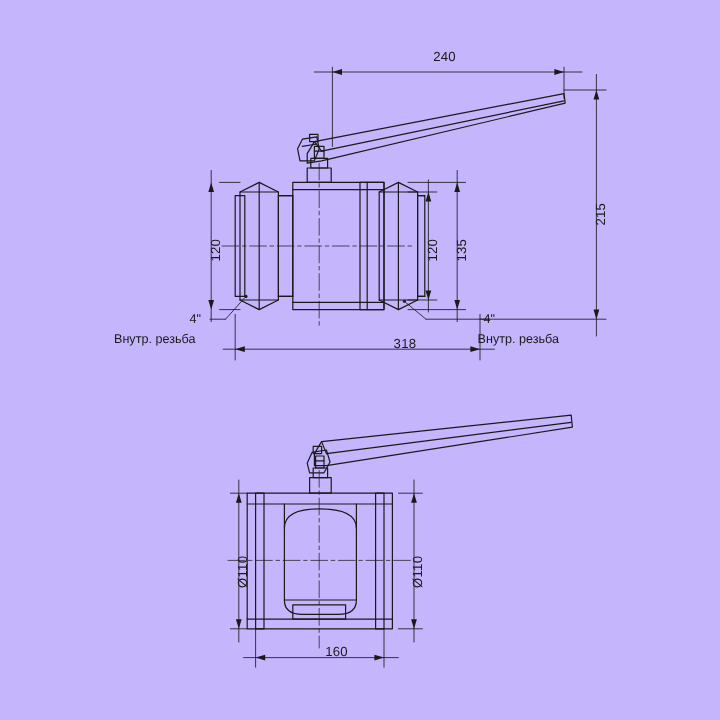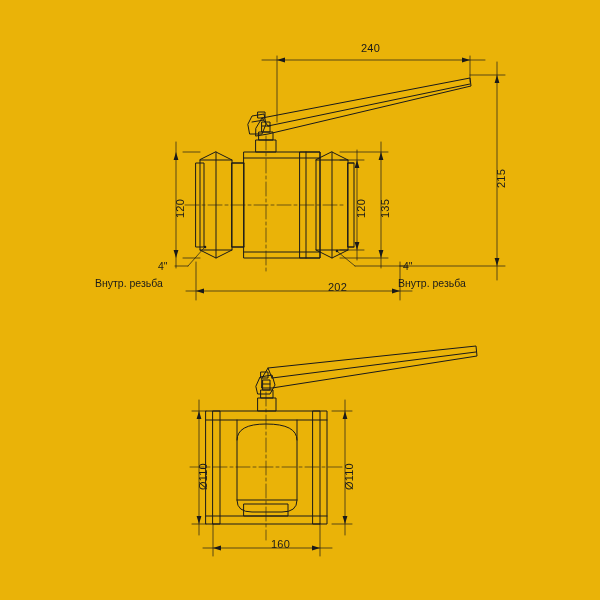--- a/index.html
+++ b/index.html
@@ -7,21 +7,21 @@
     padding: 0;
     background: #ffffff;
   }
   body {
     font-family: "Liberation Sans", sans-serif;
   }
   #sheet {
     position: relative;
     width: 600px;
     height: 600px;
-    background: #eab308;
+    background: #c4b5fd;
     overflow: hidden;
   }
   #sheet svg {
     position: absolute;
     left: 0;
     top: 0;
   }
   .dim-label {
     position: absolute;
     font-family: "Liberation Sans", sans-serif;
@@ -229,21 +229,21 @@
   <div class="dim-label" style="left:361px; top:42px;">240</div>
 
   <div class="dim-label vert" style="left:495px; top:188px;">215</div>
 
   <div class="dim-label vert" style="left:174px; top:218px;">120</div>
 
   <div class="dim-label vert" style="left:355px; top:218px;">120</div>
 
   <div class="dim-label vert" style="left:379px; top:218px;">135</div>
 
-  <div class="dim-label" style="left:328px; top:281px;">202</div>
+  <div class="dim-label" style="left:328px; top:281px;">318</div>
 
   <div class="note-label" style="left:158px; top:260px;">4"</div>
   <div class="note-label" style="left:95px; top:277px;">Внутр. резьба</div>
 
   <div class="note-label" style="left:403px; top:260px;">4"</div>
   <div class="note-label" style="left:398px; top:277px;">Внутр. резьба</div>
 
   <div class="dim-label vert" style="left:197px; top:490px;">Ø110</div>
 
   <div class="dim-label vert" style="left:343px; top:490px;">Ø110</div>

